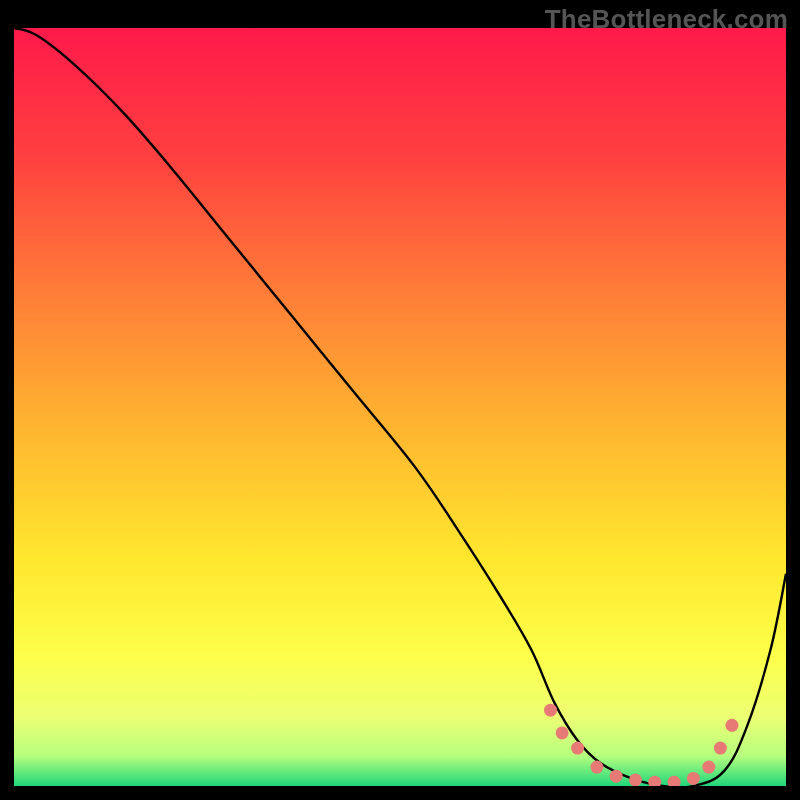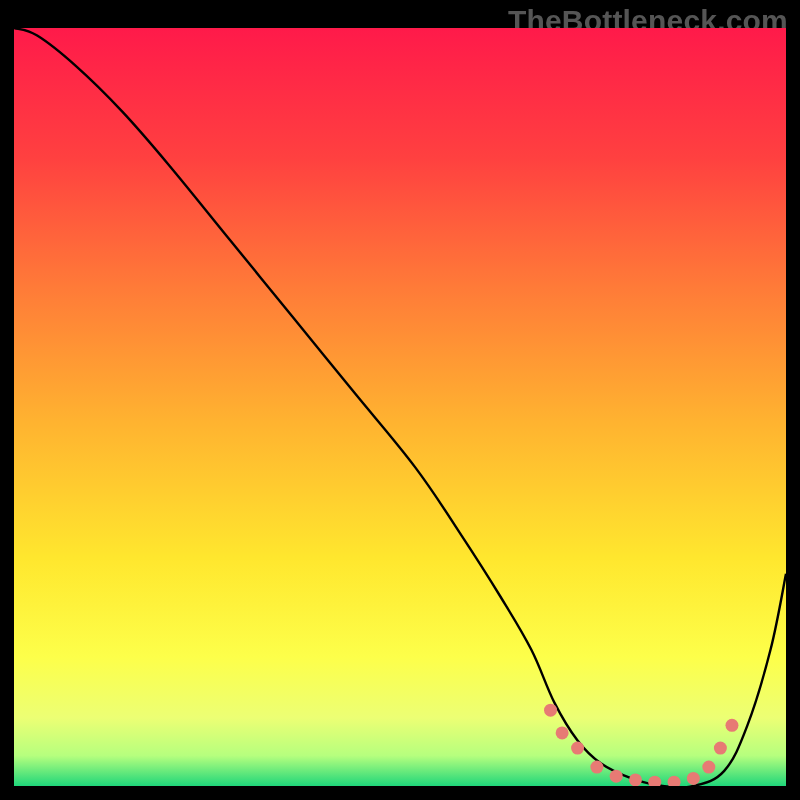--- a/index.html
+++ b/index.html
@@ -24,21 +24,21 @@
     top: 28px;
     width: 772px;
     height: 758px;
     overflow: hidden;
   }
   .watermark {
     position: absolute;
     top: 4px;
     right: 12px;
     font-family: Arial, Helvetica, sans-serif;
-    font-size: 30px;
+    font-size: 26px;
     font-weight: 600;
     color: #555;
     letter-spacing: 0.2px;
   }
   svg { display: block; }
 </style>
 </head>
 <body>
 
 <div class="frame">

